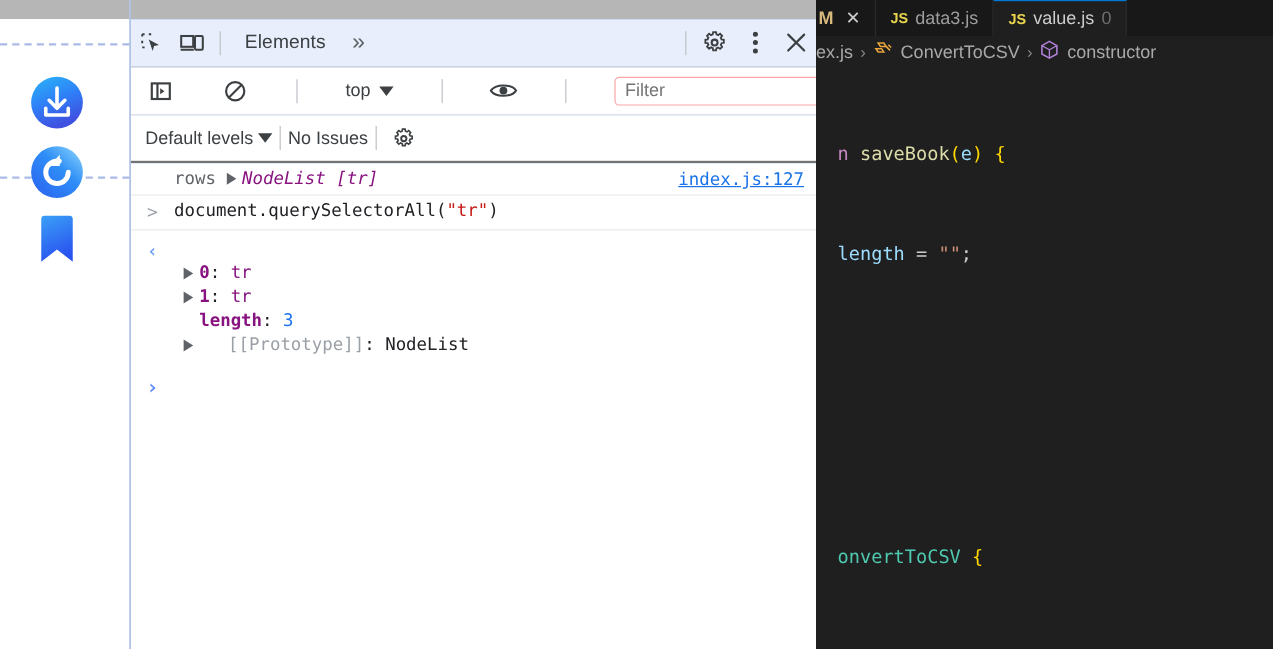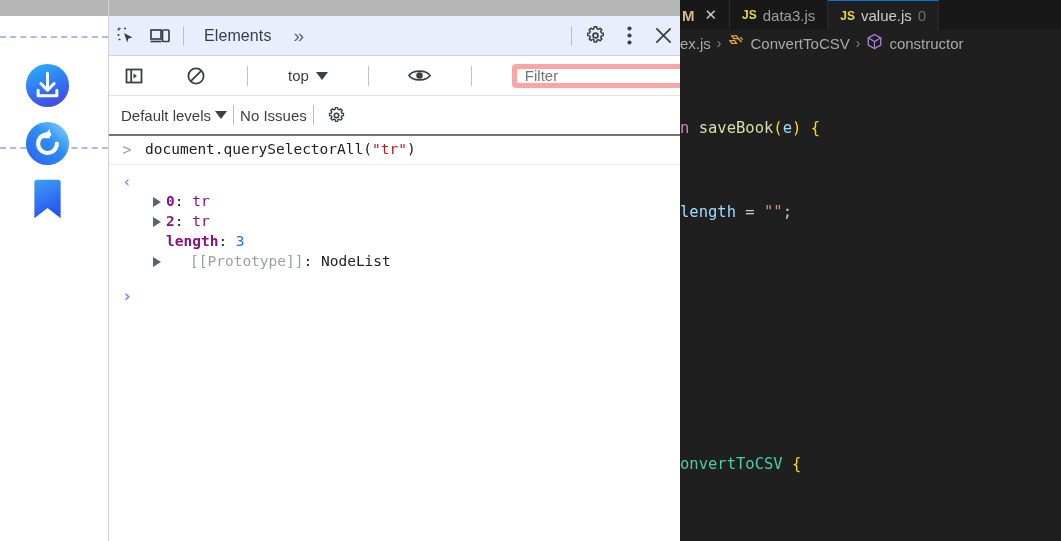--- a/index.html
+++ b/index.html
@@ -101,21 +101,21 @@
   }
   .caret-dn {
     width: 0; height: 0;
     border-left: 6px solid transparent;
     border-right: 6px solid transparent;
     border-top: 8px solid #3c4043;
   }
   .dt-filter {
     flex: 1 1 auto; height: 24px;
     margin: 0 10px 0 6px;
-    border: 5px solid #fca5a5; border-radius: 4px;
+    border: 1px solid #fca5a5; border-radius: 4px;
     background: #fff;
     font-size: 15px; color: #80868b;
     padding: 0 8px;
     font-family: "Liberation Sans", sans-serif;
     outline: none;
   }
 
   .dt-levelbar {
     height: 40px;
     display: flex; align-items: center;
@@ -245,21 +245,21 @@
   .vs-code {
     position: relative;
     background: #1f1f1f;
     font-size: 15.5px;
     line-height: 28px;
     padding-top: 2px;
     white-space: pre;
     overflow: hidden;
     height: 485px;
   }
-  .vs-line { height: 28px; padding-left: 0; }
+  .vs-line { height: 28px; padding-left: 18px; }
   .k-kw2     { color: #c586c0; }
   .k-fn      { color: #dcdcaa; }
   .k-cls     { color: #4ec9b0; }
   .k-var     { color: #9cdcfe; }
   .k-str     { color: #ce9178; }
   .k-punc    { color: #cccccc; }
   .k-p1      { color: #ffd700; }
   .k-p2      { color: #da70d6; }
 </style>
 </head>
@@ -400,38 +400,46 @@
       <div class="dt-iconbtn">
         <svg width="19" height="19" viewBox="0 0 24 24">
           <path d="M12 8.2a3.8 3.8 0 1 0 0 7.6 3.8 3.8 0 0 0 0-7.6zm0 2a1.8 1.8 0 1 1 0 3.6 1.8 1.8 0 0 1 0-3.6z" fill="#3c4043"></path>
           <path d="M10.6 2h2.8l.35 2.2a8 8 0 0 1 1.64.68l1.8-1.3 2 2-1.3 1.8c.3.5.53 1.06.68 1.64L20.8 9.4v2.8l-2.2.35a8 8 0 0 1-.68 1.64l1.3 1.8-2 2-1.8-1.3c-.52.3-1.07.53-1.64.68L13.4 19.4h-2.8l-.35-2.2a8 8 0 0 1-1.64-.68l-1.8 1.3-2-2 1.3-1.8a8 8 0 0 1-.68-1.64L3.2 12.2V9.4l2.2-.35c.15-.58.38-1.14.68-1.64l-1.3-1.8 2-2 1.8 1.3c.5-.3 1.06-.53 1.64-.68z" fill="none" stroke="#3c4043" stroke-width="1.7"></path>
         </svg>
       </div>
     </div>
 
     <div class="console-body">
 
+      <div class="c-row">
+        <div class="c-gutter"></div>
+        <div class="c-content">
+          <span class="tok-grey">rows</span>
+          <span class="tri"></span><span class="tok-name">NodeList</span><span class="tok-name">&nbsp;</span><span class="tok-name">[tr]</span>
+        </div>
+        <a class="src-link" href="#">index.js:127</a>
+      </div>
 
       <div class="c-row">
         <div class="c-gutter">&gt;</div>
         <div class="c-content">
           <span class="tok-plain">document.querySelectorAll(</span><span class="tok-str">"tr"</span><span class="tok-plain">)</span>
         </div>
       </div>
 
       <div class="c-row noline" style="flex-direction:column; align-items:stretch; padding-top:8px;">
         <div style="display:flex; align-items:flex-start;">
           <div class="c-gutter blue">‹</div>
         </div>
 
         <div class="prop-line">
           <span class="tri"></span><span class="tok-idx">0</span><span class="tok-plain">: </span><span class="tok-tag">tr</span>
         </div>
         <div class="prop-line">
-          <span class="tri"></span><span class="tok-idx">2</span><span class="tok-plain">: </span><span class="tok-tag">tr</span>
+          <span class="tri"></span><span class="tok-idx">1</span><span class="tok-plain">: </span><span class="tok-tag">tr</span>
         </div>
         <div class="prop-line" style="padding-left:57px;">
           <span class="tok-idx">length</span><span class="tok-plain">: </span><span class="tok-num">3</span>
         </div>
         <div class="prop-line">
           <span class="tri"></span><span class="tok-proto">[[Prototype]]</span><span class="tok-plain">: </span><span class="tok-plain">NodeList</span>
         </div>
       </div>
 
       <div class="prompt-row">

